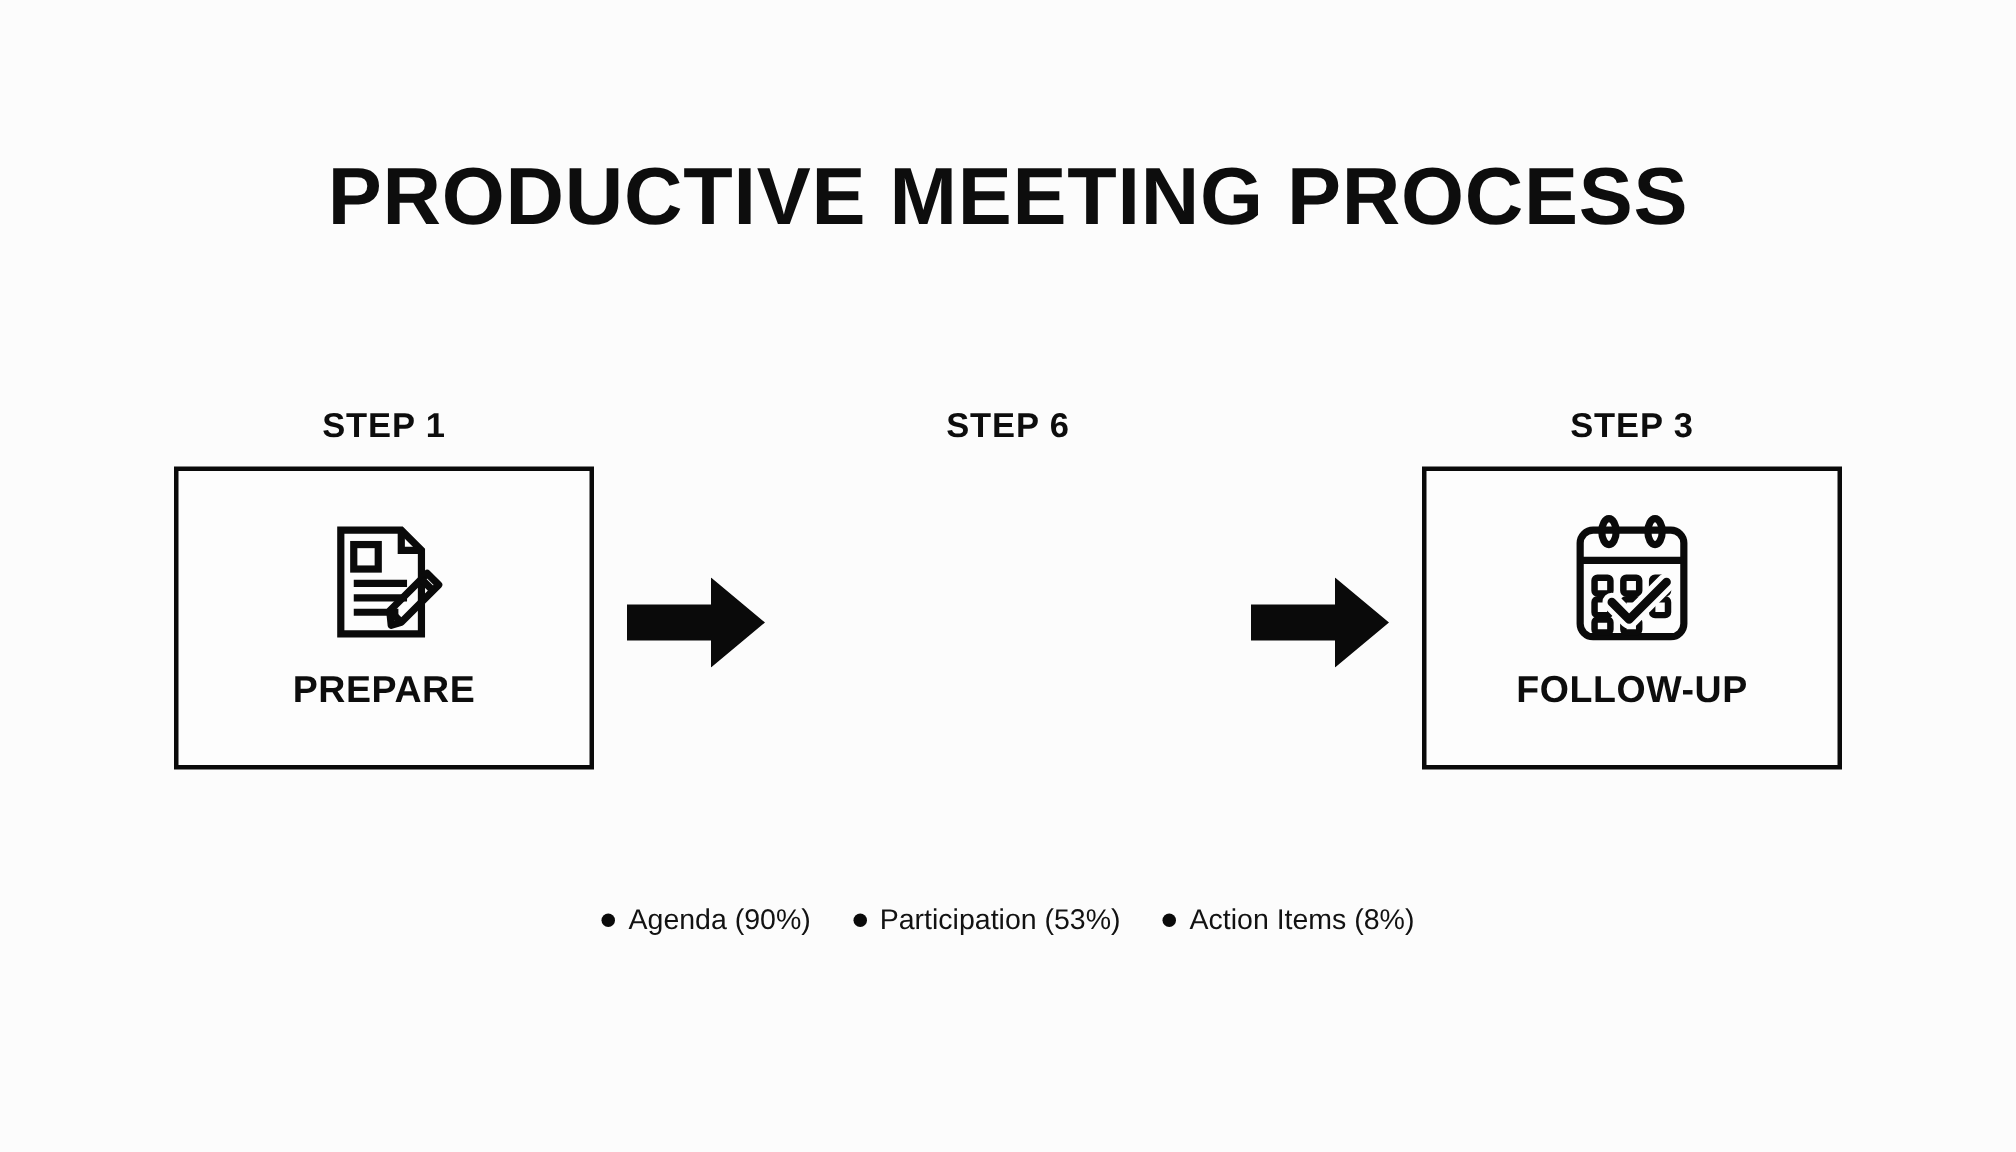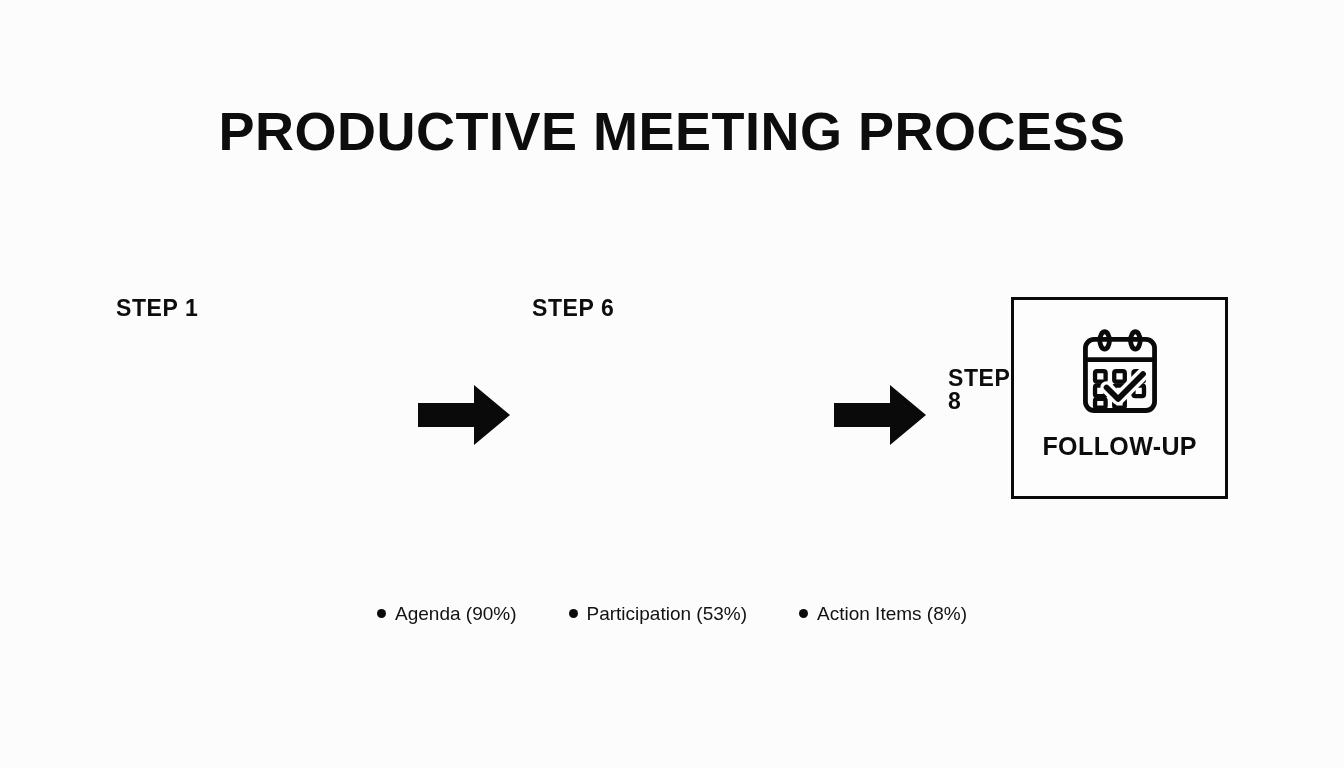--- a/index.html
+++ b/index.html
@@ -40,23 +40,22 @@
     width: 1112px;
     height: 246px;
     display: flex;
     flex-direction: row;
     align-items: flex-start;
     justify-content: space-between;
   }
   .step-col {
     width: 280px;
     display: flex;
-    flex-direction: row;
-    align-items: center;
-    margin-top: 25px;
+    flex-direction: column;
+    align-items: center;
   }
   .step-label {
     font-size: 23px;
     font-weight: 700;
     letter-spacing: 0.6px;
     line-height: 1;
     margin-bottom: 16px;
     color: #0d0d0d;
   }
   .card {
@@ -98,21 +97,21 @@
   }
   #legend {
     position: absolute;
     top: 604px;
     left: 0;
     width: 1344px;
     display: flex;
     flex-direction: row;
     align-items: center;
     justify-content: center;
-    gap: 52px;
+    gap: 28px;
   }
   .legend-item {
     display: flex;
     flex-direction: row;
     align-items: center;
     gap: 9px;
     font-size: 19px;
     font-weight: 400;
     color: #121212;
     line-height: 1;
@@ -131,40 +130,56 @@
 <body>
 
 <div id="slide">
 
   <div id="title">PRODUCTIVE MEETING PROCESS</div>
 
   <div id="flow">
 
     <div class="step-col">
       <div class="step-label">STEP 1</div>
+      <div class="card">
+        <svg class="card-icon" viewBox="0 0 100 100">
+          <path d="M20 14 H62 L76 28 V86 H20 Z" fill="none" stroke="#0a0a0a" stroke-width="5" stroke-linejoin="miter"></path>
+          <path d="M62 14 V28 H76" fill="none" stroke="#0a0a0a" stroke-width="5" stroke-linejoin="miter"></path>
+          <rect x="29" y="24" width="17" height="17" fill="none" stroke="#0a0a0a" stroke-width="5"></rect>
+          <line x1="29" y1="51" x2="66" y2="51" stroke="#0a0a0a" stroke-width="5"></line>
+          <line x1="29" y1="61" x2="66" y2="61" stroke="#0a0a0a" stroke-width="5"></line>
+          <line x1="29" y1="71" x2="60" y2="71" stroke="#0a0a0a" stroke-width="5"></line>
+          <g transform="rotate(0)">
+            <path d="M55 80 L54 70 L80 44 L88 52 L62 78 Z" fill="none" stroke="#0a0a0a" stroke-width="5" stroke-linejoin="round"></path>
+            <line x1="54" y1="70" x2="62" y2="78" stroke="#0a0a0a" stroke-width="5"></line>
+            <line x1="76" y1="48" x2="84" y2="56" stroke="#0a0a0a" stroke-width="5"></line>
+          </g>
+        </svg>
+        <div class="card-label">PREPARE</div>
+      </div>
     </div>
 
     <div class="arrow-wrap">
       <svg class="arrow" width="92" height="60" viewBox="0 0 92 60">
         <path d="M0 18 H56 V0 L92 30 L56 60 V42 H0 Z" fill="#0a0a0a"></path>
       </svg>
     </div>
 
     <div class="step-col">
       <div class="step-label">STEP 6</div>
     </div>
 
     <div class="arrow-wrap">
       <svg class="arrow" width="92" height="60" viewBox="0 0 92 60">
         <path d="M0 18 H56 V0 L92 30 L56 60 V42 H0 Z" fill="#0a0a0a"></path>
       </svg>
     </div>
 
     <div class="step-col">
-      <div class="step-label">STEP 8</div>
+      <div class="step-label">STEP 3</div>
       <div class="card">
         <svg class="card-icon" viewBox="0 0 100 100">
           <ellipse cx="34" cy="15" rx="5" ry="9" fill="none" stroke="#0a0a0a" stroke-width="5"></ellipse>
           <ellipse cx="66" cy="15" rx="5" ry="9" fill="none" stroke="#0a0a0a" stroke-width="5"></ellipse>
           <rect x="14" y="14" width="72" height="74" rx="9" fill="none" stroke="#0a0a0a" stroke-width="5"></rect>
           <line x1="14" y1="35" x2="86" y2="35" stroke="#0a0a0a" stroke-width="5"></line>
           <rect x="24" y="47" width="11" height="11" rx="2" fill="none" stroke="#0a0a0a" stroke-width="4.5"></rect>
           <rect x="44" y="47" width="11" height="11" rx="2" fill="none" stroke="#0a0a0a" stroke-width="4.5"></rect>
           <rect x="64" y="47" width="11" height="11" rx="2" fill="none" stroke="#0a0a0a" stroke-width="4.5"></rect>
           <rect x="24" y="62" width="11" height="11" rx="2" fill="none" stroke="#0a0a0a" stroke-width="4.5"></rect>

